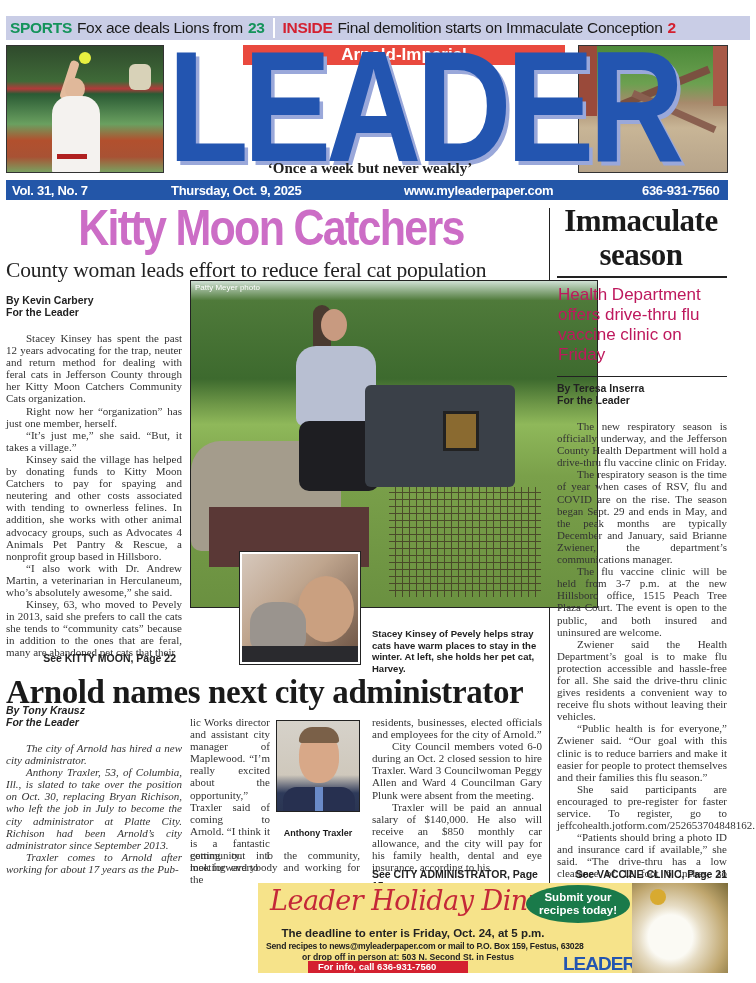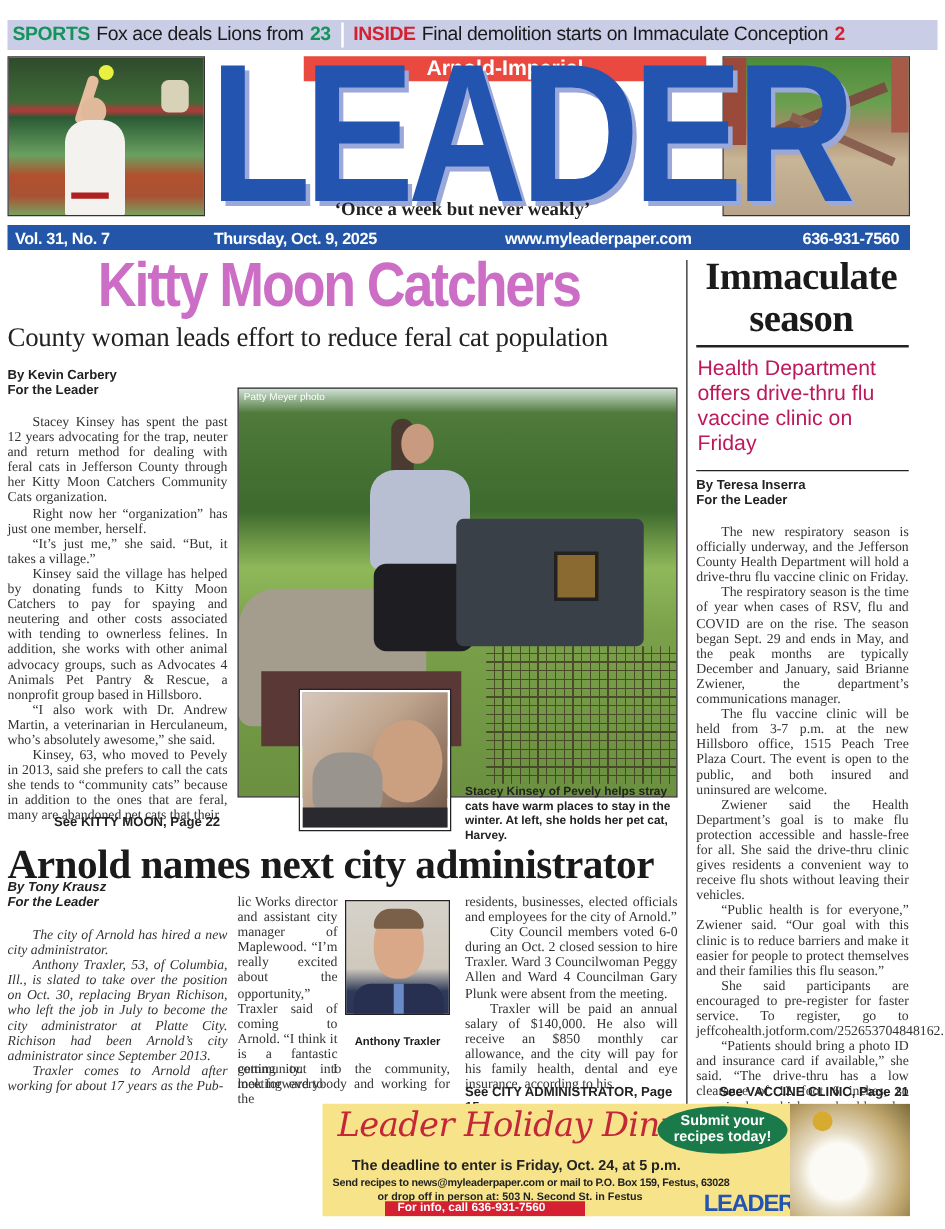--- a/index.html
+++ b/index.html
@@ -47,21 +47,21 @@
   .byline { font-family: "Liberation Sans", sans-serif; font-weight: bold; font-size: 10.5px; line-height: 12px; color: #222; }
   .body { font-size: 11px; line-height: 12.1px; text-align: justify; color: #333; }
   .body p { text-indent: 20px; }
   .jump { font-family: "Liberation Sans", sans-serif; font-weight: bold; font-size: 10.5px; text-align: right; color: #222; }
 
   .col1 { left: 6px; top: 294px; width: 176px; }
   .col1 .body { margin-top: 14px; }
   .jump1 { left: 6px; top: 652px; width: 170px; }
 
   
-  .main-photo { left: 190px; top: 310px; width: 352px; height: 328px; background: linear-gradient(180deg, #cfe0d4 0%, #4f7a3a 6%, #3d6a2e 30%, #6f9848 38%, #8fb85a 44%, #7aa04a 60%, #6a9040 100%); border: 1px solid #222; overflow: hidden; }
+  .main-photo { left: 190px; top: 280px; width: 408px; height: 328px; background: linear-gradient(180deg, #cfe0d4 0%, #4f7a3a 6%, #3d6a2e 30%, #6f9848 38%, #8fb85a 44%, #7aa04a 60%, #6a9040 100%); border: 1px solid #222; overflow: hidden; }
   .main-photo .credit { position: absolute; left: 4px; top: 2px; font-family: "Liberation Sans", sans-serif; font-size: 8px; color: #fff; }
   .main-photo .rock { position: absolute; left: 0; top: 160px; width: 150px; height: 110px; background: #a49c8c; border-radius: 30px 40px 10px 10px; }
   .main-photo .woman-shirt { position: absolute; left: 105px; top: 65px; width: 80px; height: 80px; background: #b8bfd2; border-radius: 20px 20px 8px 8px; }
   .main-photo .woman-head { position: absolute; left: 130px; top: 28px; width: 26px; height: 32px; background: #c89a80; border-radius: 50%; }
   .main-photo .woman-hair { position: absolute; left: 122px; top: 24px; width: 18px; height: 90px; background: #4a3a30; border-radius: 10px; }
   .main-photo .woman-pants { position: absolute; left: 108px; top: 140px; width: 80px; height: 70px; background: #1e1e22; border-radius: 10px; }
   .main-photo .shelter { position: absolute; left: 174px; top: 104px; width: 150px; height: 102px; background: #3a4048; border-radius: 6px; }
   .main-photo .door { position: absolute; left: 252px; top: 130px; width: 36px; height: 40px; background: #8a6a30; border: 3px solid #222; }
   .main-photo .cage { position: absolute; left: 198px; top: 206px; width: 152px; height: 110px; background: repeating-linear-gradient(90deg, transparent 0 6px, #3a2a1e 6px 7px), repeating-linear-gradient(0deg, transparent 0 6px, #3a2a1e 6px 7px); opacity: 0.7; }
   .main-photo .tarp { position: absolute; left: 18px; top: 226px; width: 160px; height: 60px; background: #5a3836; }

